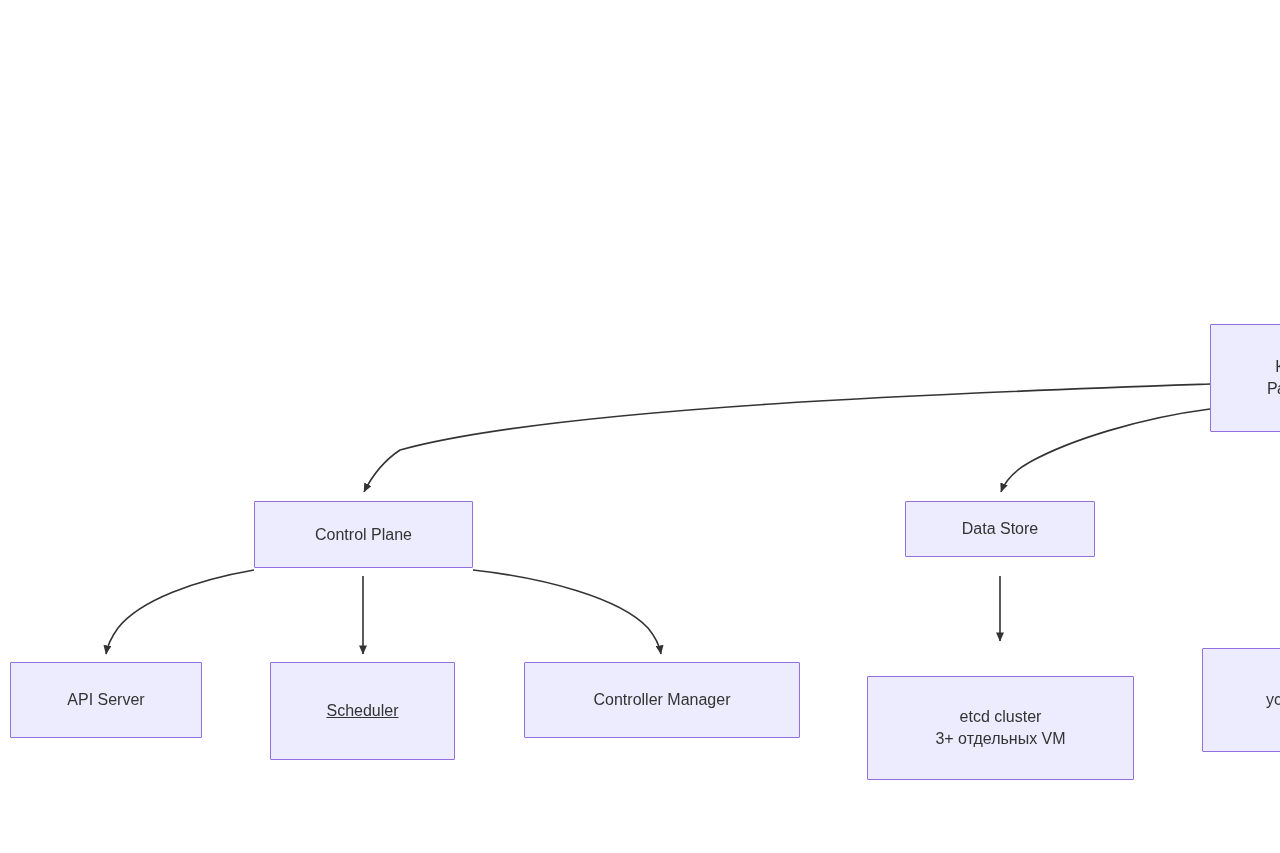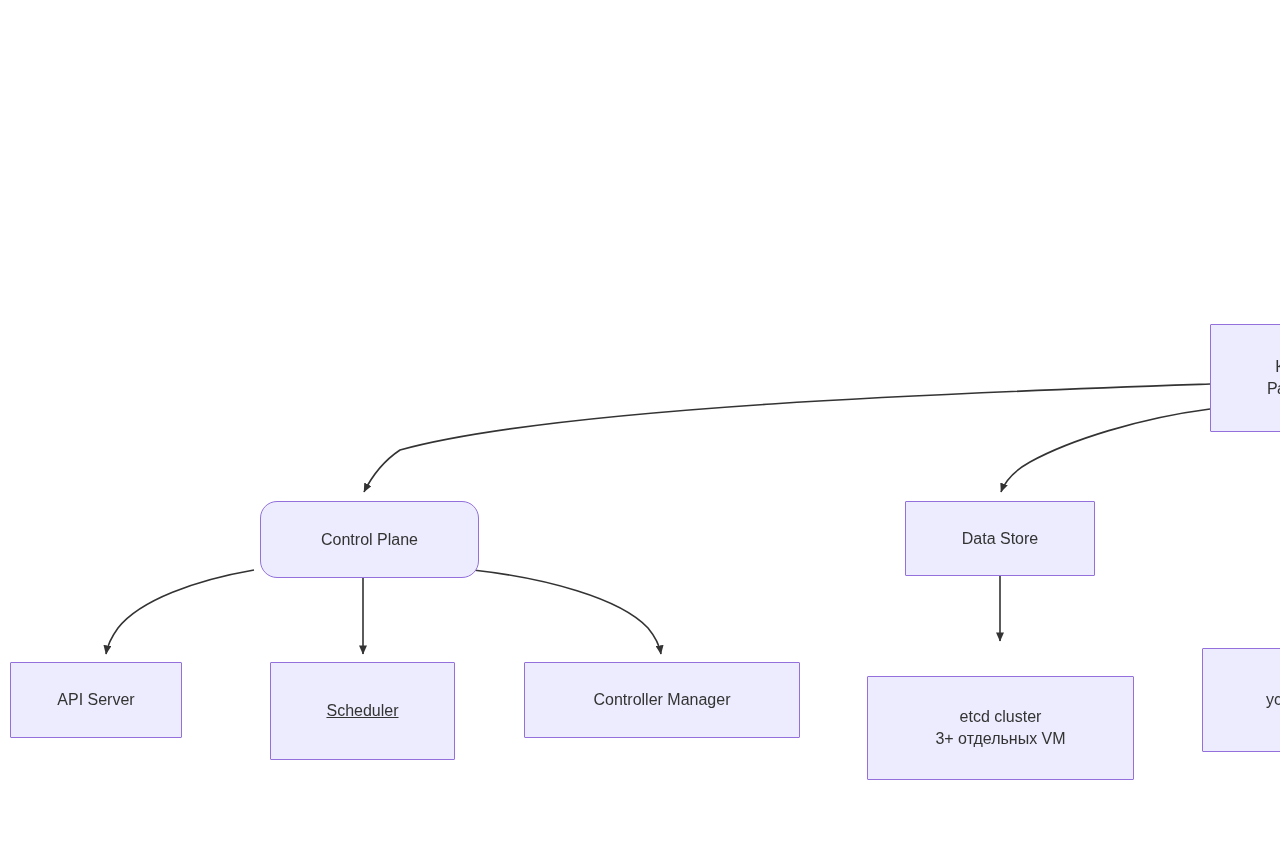--- a/index.html
+++ b/index.html
@@ -71,29 +71,29 @@
     <path d="M473,570 C545,578 620,598 648,628 C657,639 660,648 661,654" fill="none" stroke="#333333" stroke-width="1.6" marker-end="url(#arrowhead)"></path>
 
     <path d="M1000,576 L1000,641" fill="none" stroke="#333333" stroke-width="1.6" marker-end="url(#arrowhead)"></path>
   </svg>
 
   <div class="node" style="left:1210px; top:324px; width:140px; height:108px;">
     <span class="node-line">К</span>
     <span class="node-line">Раз</span>
   </div>
 
-  <div class="node" style="left:260px; top:501px; width:219px; height:77px;border-radius:17px;">
+  <div class="node" style="left:254px; top:501px; width:219px; height:67px;">
     <span class="node-line">Control Plane</span>
   </div>
 
-  <div class="node" style="left:905px; top:501px; width:190px; height:75px;">
+  <div class="node" style="left:905px; top:501px; width:190px; height:56px;">
     <span class="node-line">Data Store</span>
   </div>
 
-  <div class="node" style="left:10px; top:662px; width:172px; height:76px;">
+  <div class="node" style="left:10px; top:662px; width:192px; height:76px;">
     <span class="node-line">API Server</span>
   </div>
 
   <div class="node" style="left:270px; top:662px; width:185px; height:98px;text-decoration:underline;">
     <span class="node-line">Scheduler</span>
   </div>
 
   <div class="node" style="left:524px; top:662px; width:276px; height:76px;align-items:center;">
     <span class="node-line">Controller Manager</span>
   </div>

